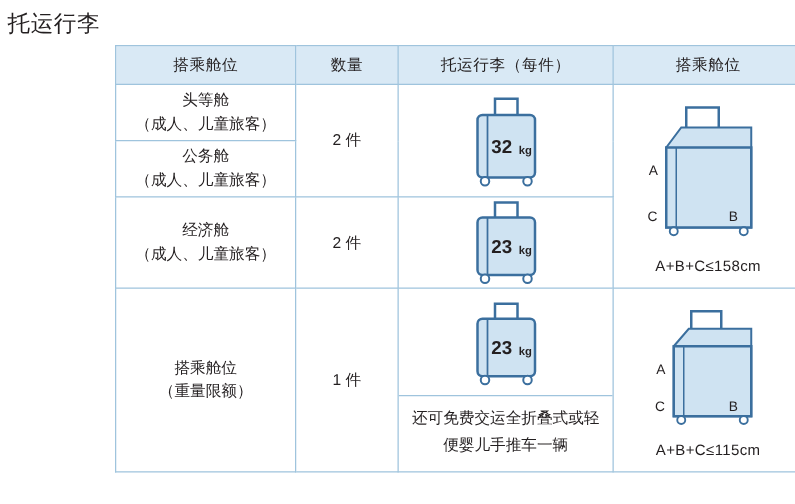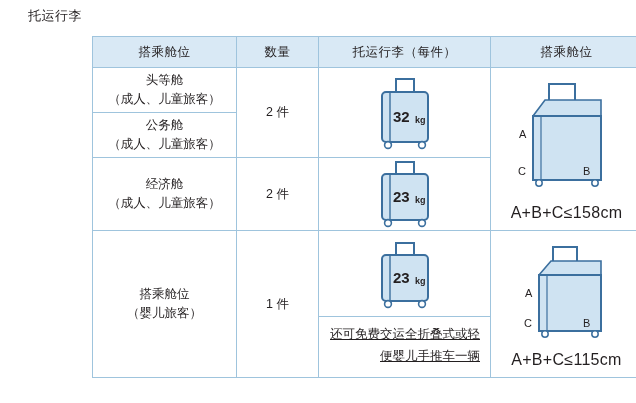--- a/index.html
+++ b/index.html
@@ -9,23 +9,23 @@
   body {
     width: 636px;
     height: 403px;
     background: #ffffff;
     font-family: "Liberation Sans", sans-serif;
     color: #231f20;
     overflow: hidden;
   }
   #page-title {
     position: absolute;
-    left: 28px;
+    left: 6px;
     top: 7px;
-    font-size: 13px;
+    font-size: 18px;
     color: #231f20;
     letter-spacing: 0.5px;
   }
   #baggage-table {
     position: absolute;
     left: 92px;
     top: 36px;
     width: 550px;
     border-collapse: collapse;
     table-layout: fixed;
@@ -59,40 +59,39 @@
   .cabin-cell .l1 { display: block; }
   .cabin-cell .l2 { display: block; }
   .qty-cell { font-size: 12.5px; }
 
   .weight-cell {
     padding: 8px 0;
     margin-left: 48px;
   }
   .note-cell {
     padding: 6px 10px 10px 10px;
-    text-align: right;
+    text-align: center;
     line-height: 22px;
     font-size: 12.5px;
     border-top: none;
-    text-decoration: underline;
   }
   .sum-text {
     font-size: 12px;
     letter-spacing: 0.3px;
     padding-bottom: 6px;
   }
   .sum-inner {
     display: flex;
     flex-direction: column;
     align-items: center;
     justify-content: flex-end;
   }
   .svg-wrap { line-height: 0; }
   .tag-text {
-    font-size: 16px;
+    font-size: 12px;
   }
 </style>
 </head>
 <body>
 
 <div id="page-title">托运行李</div>
 
 <table id="baggage-table">
   <colgroup>
     <col class="col-cabin">
@@ -183,21 +182,21 @@
             <circle cx="20" cy="65" r="3.4" fill="#ffffff" stroke="#3b6f9e" stroke-width="1.6"></circle>
             <circle cx="54" cy="65" r="3.4" fill="#ffffff" stroke="#3b6f9e" stroke-width="1.6"></circle>
           </svg>
         </div>
       </td>
     </tr>
 
     <tr>
       <td class="cabin-cell" style="height:140px">
         <span class="l1">搭乘舱位</span>
-        <span class="l2">（婴儿旅客）</span>
+        <span class="l2">（重量限额）</span>
       </td>
       <td class="qty-cell">1 件</td>
       <td style="padding:0">
         <div style="padding:8px 0 2px 0">
           <svg width="74" height="72" viewBox="0 0 74 72" xmlns="http://www.w3.org/2000/svg">
             <path d="M28 16 L28 4 L46 4 L46 16" fill="none" stroke="#3b6f9e" stroke-width="2"></path>
             <rect x="14" y="16" width="46" height="46" rx="4" ry="4" fill="#cfe3f2" stroke="#3b6f9e" stroke-width="2"></rect>
             <line x1="22" y1="16" x2="22" y2="62" stroke="#3b6f9e" stroke-width="1.4"></line>
             <text x="25" y="44" font-family="Liberation Sans, sans-serif" font-size="15" font-weight="bold" fill="#231f20">23</text>
             <text x="47" y="45" font-family="Liberation Sans, sans-serif" font-size="9" font-weight="bold" fill="#231f20">kg</text>

